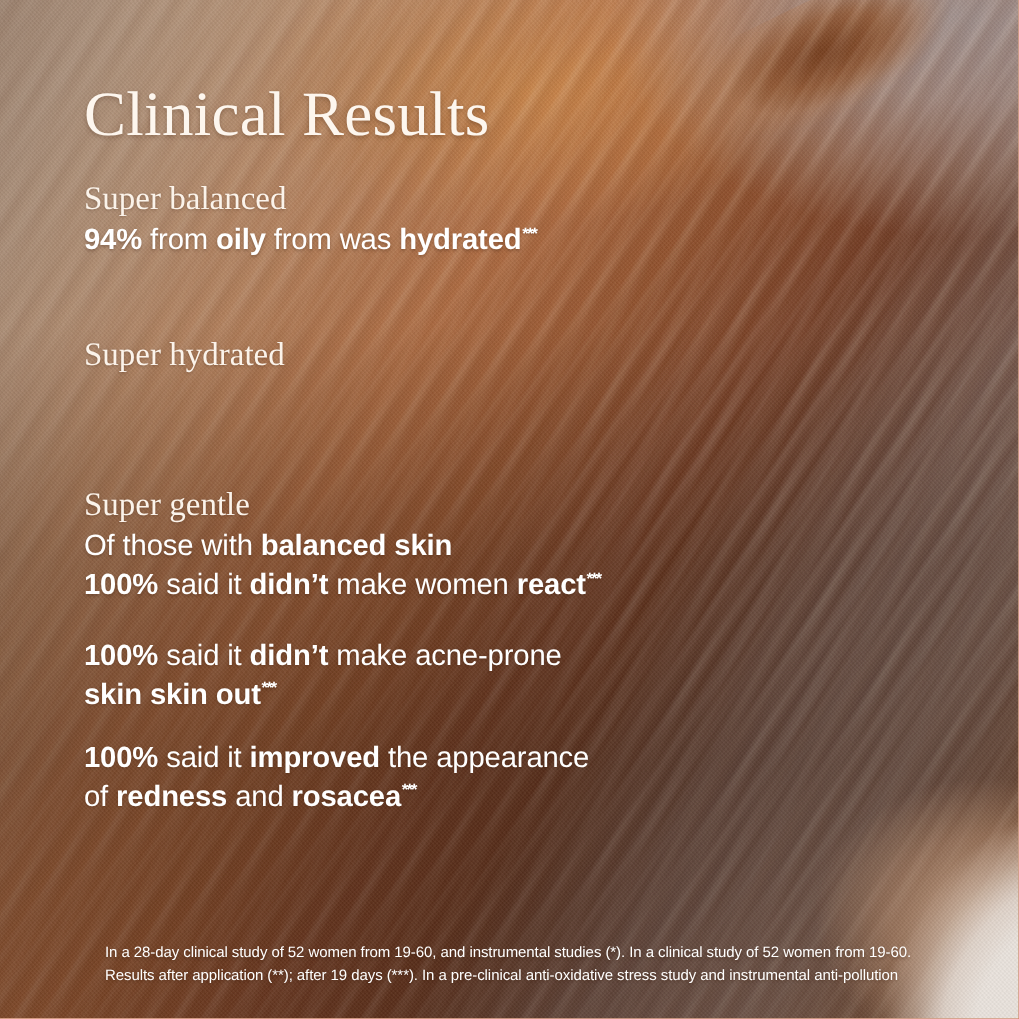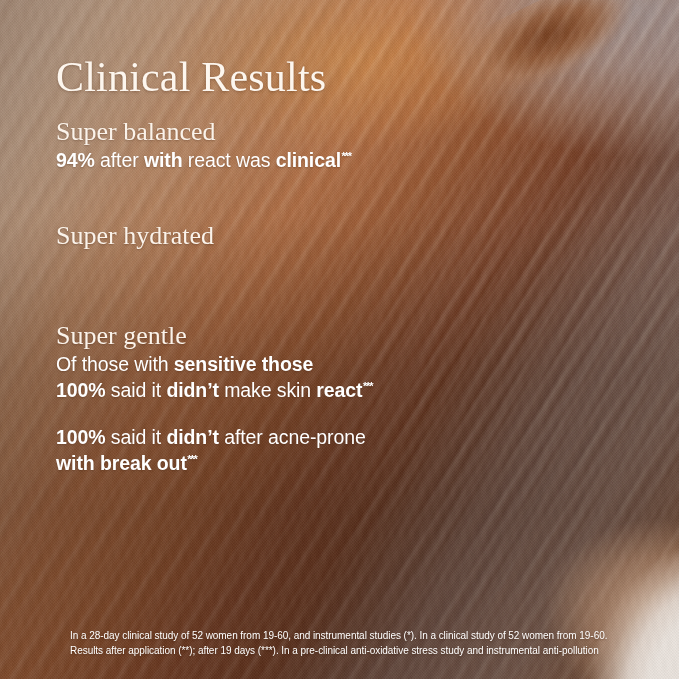--- a/index.html
+++ b/index.html
@@ -202,21 +202,21 @@
 
   .result-block {
     position: absolute;
     left: 56px;
     text-shadow: 0 1px 2px rgba(60,30,14,0.30);
   }
 
   .block-heading {
     font-family: "Liberation Serif", serif;
     font-weight: 400;
-    font-size: 26px;
+    font-size: 22px;
     line-height: 28px;
     color: #fbf3ea;
     white-space: nowrap;
     margin-bottom: 1px;
   }
 
   .block-line {
     font-family: "Liberation Sans", sans-serif;
     font-weight: 400;
     font-size: 19.5px;
@@ -278,38 +278,42 @@
   <div class="bg-layer" id="bg-corner-2"></div>
   <div class="bg-layer" id="bg-corner"></div>
   <div class="bg-layer" id="bg-grain"></div>
 
   <div id="content">
 
     <div id="page-title">Clinical Results</div>
 
     <div class="result-block" id="b1">
       <div class="block-heading">Super balanced</div>
-      <div class="block-line"><b>94%</b><span> after </span><b>with</b><span> react was </span><b>clinical</b><span class="sup">***</span></div>
+      <div class="block-line"><b>94%</b><span> from </span><b>oily</b><span> from was </span><b>hydrated</b><span class="sup">***</span></div>
     </div>
 
     <div class="result-block" id="b2">
       <div class="block-heading">Super hydrated</div>
     </div>
 
     <div class="result-block" id="b3">
       <div class="block-heading">Super gentle</div>
-      <div class="block-line"><span>Of those with </span><b>sensitive those</b></div>
-      <div class="block-line"><b>100%</b><span> said it </span><b>didn’t</b><span> make skin </span><b>react</b><span class="sup">***</span></div>
+      <div class="block-line"><span>Of those with </span><b>balanced skin</b></div>
+      <div class="block-line"><b>100%</b><span> said it </span><b>didn’t</b><span> make women </span><b>react</b><span class="sup">***</span></div>
     </div>
 
     <div class="result-block" id="b4">
-      <div class="block-line"><b>100%</b><span> said it </span><b>didn’t</b><span> after acne-prone</span></div>
-      <div class="block-line"><b>with break out</b><span class="sup">***</span></div>
-    </div>
-
+      <div class="block-line"><b>100%</b><span> said it </span><b>didn’t</b><span> make acne-prone</span></div>
+      <div class="block-line"><b>skin skin out</b><span class="sup">***</span></div>
+    </div>
+
+    <div class="result-block" id="b5">
+      <div class="block-line"><b>100%</b><span> said it </span><b>improved</b><span> the appearance</span></div>
+      <div class="block-line"><span>of </span><b>redness</b><span> and </span><b>rosacea</b><span class="sup">***</span></div>
+    </div>
 
     <div id="footnote">
       <span class="fn-line">In a 28-day clinical study of 52 women from 19-60, and instrumental studies (*). In a clinical study of 52 women from 19-60.</span>
       <span class="fn-line">Results after application (**); after 19 days (***). In a pre-clinical anti-oxidative stress study and instrumental anti-pollution</span>
     </div>
 
   </div>
 </div>
 
 </body></html>

